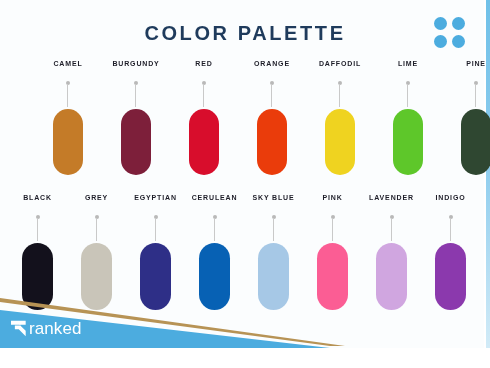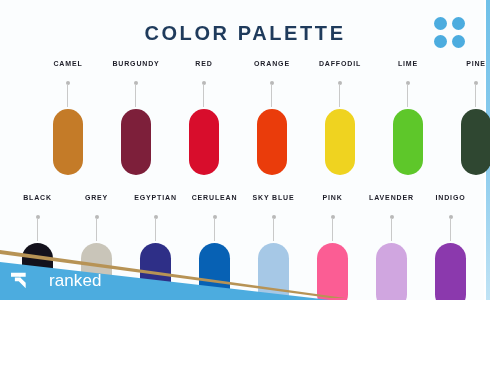--- a/index.html
+++ b/index.html
@@ -10,21 +10,21 @@
     width: 490px;
     height: 368px;
     overflow: hidden;
     background: #ffffff;
     font-family: "Liberation Sans", sans-serif;
   }
 
   .slide {
     position: relative;
     width: 490px;
-    height: 300px;
+    height: 348px;
     background: #fbfdfe;
     overflow: hidden;
   }
 
   
   .edge-strip {
     position: absolute;
     top: 0;
     right: 0;
     width: 4px;
@@ -165,21 +165,21 @@
     pointer-events: none;
   }
   .gold-line svg { display: block; }
 
   .brand {
     position: absolute;
     left: 10px;
     bottom: 11px;
     display: flex;
     align-items: center;
-    gap: 20px;
+    gap: 0;
   }
   .brand-mark {
     width: 19px;
     height: 17px;
     flex: 0 0 auto;
   }
   .brand-name {
     font-size: 17px;
     color: #ffffff;
     letter-spacing: 0.1px;

